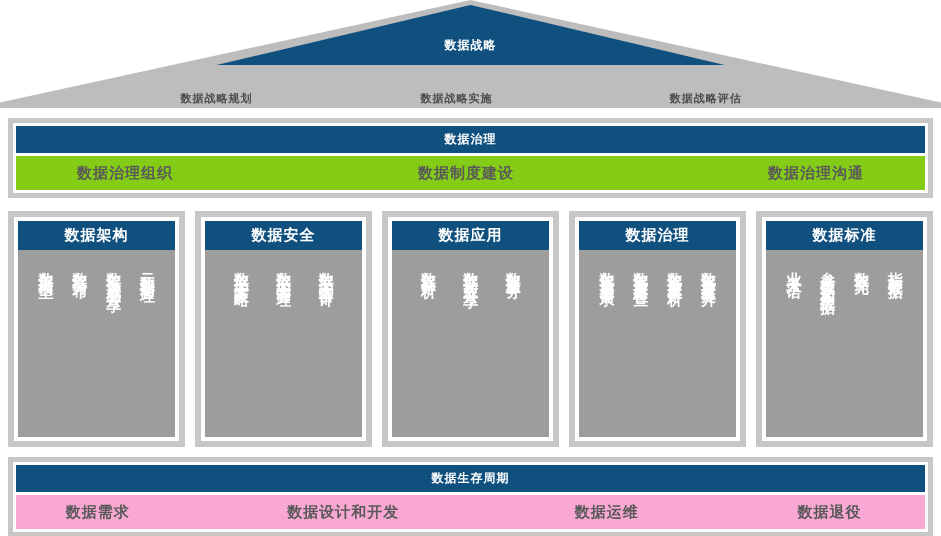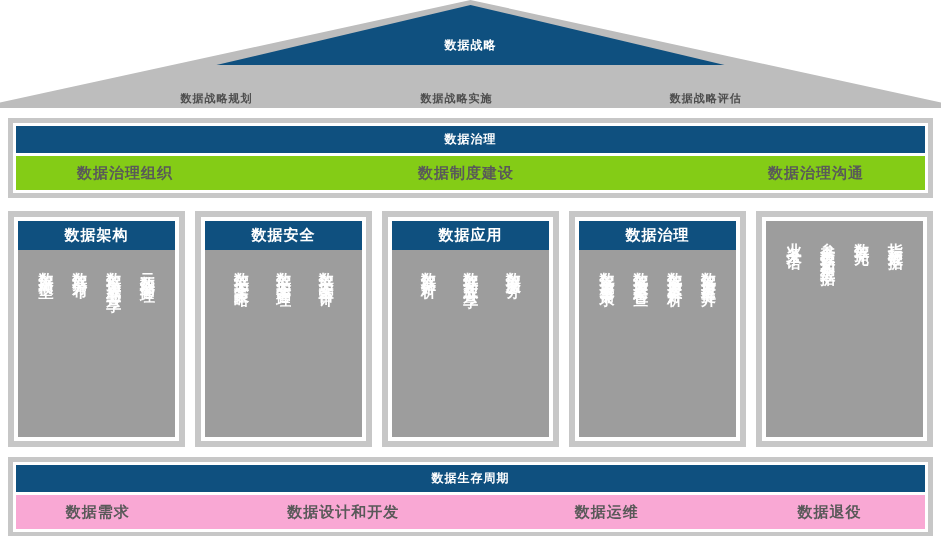--- a/index.html
+++ b/index.html
@@ -125,20 +125,21 @@
     <div class="pillar-header">数据治理</div>
     <div class="pillar-body">
       <div class="v-item">数据质量需求</div>
       <div class="v-item">数据质量检查</div>
       <div class="v-item">数据质量分析</div>
       <div class="v-item">数据质量提升</div>
     </div>
   </div>
 
   <div class="pillar">
+    <div class="pillar-header">数据标准</div>
     <div class="pillar-body">
       <div class="v-item">业务术语</div>
       <div class="v-item">参考数据和主数据</div>
       <div class="v-item">数据元</div>
       <div class="v-item">指标数据</div>
     </div>
   </div>
 
 </div>
 

